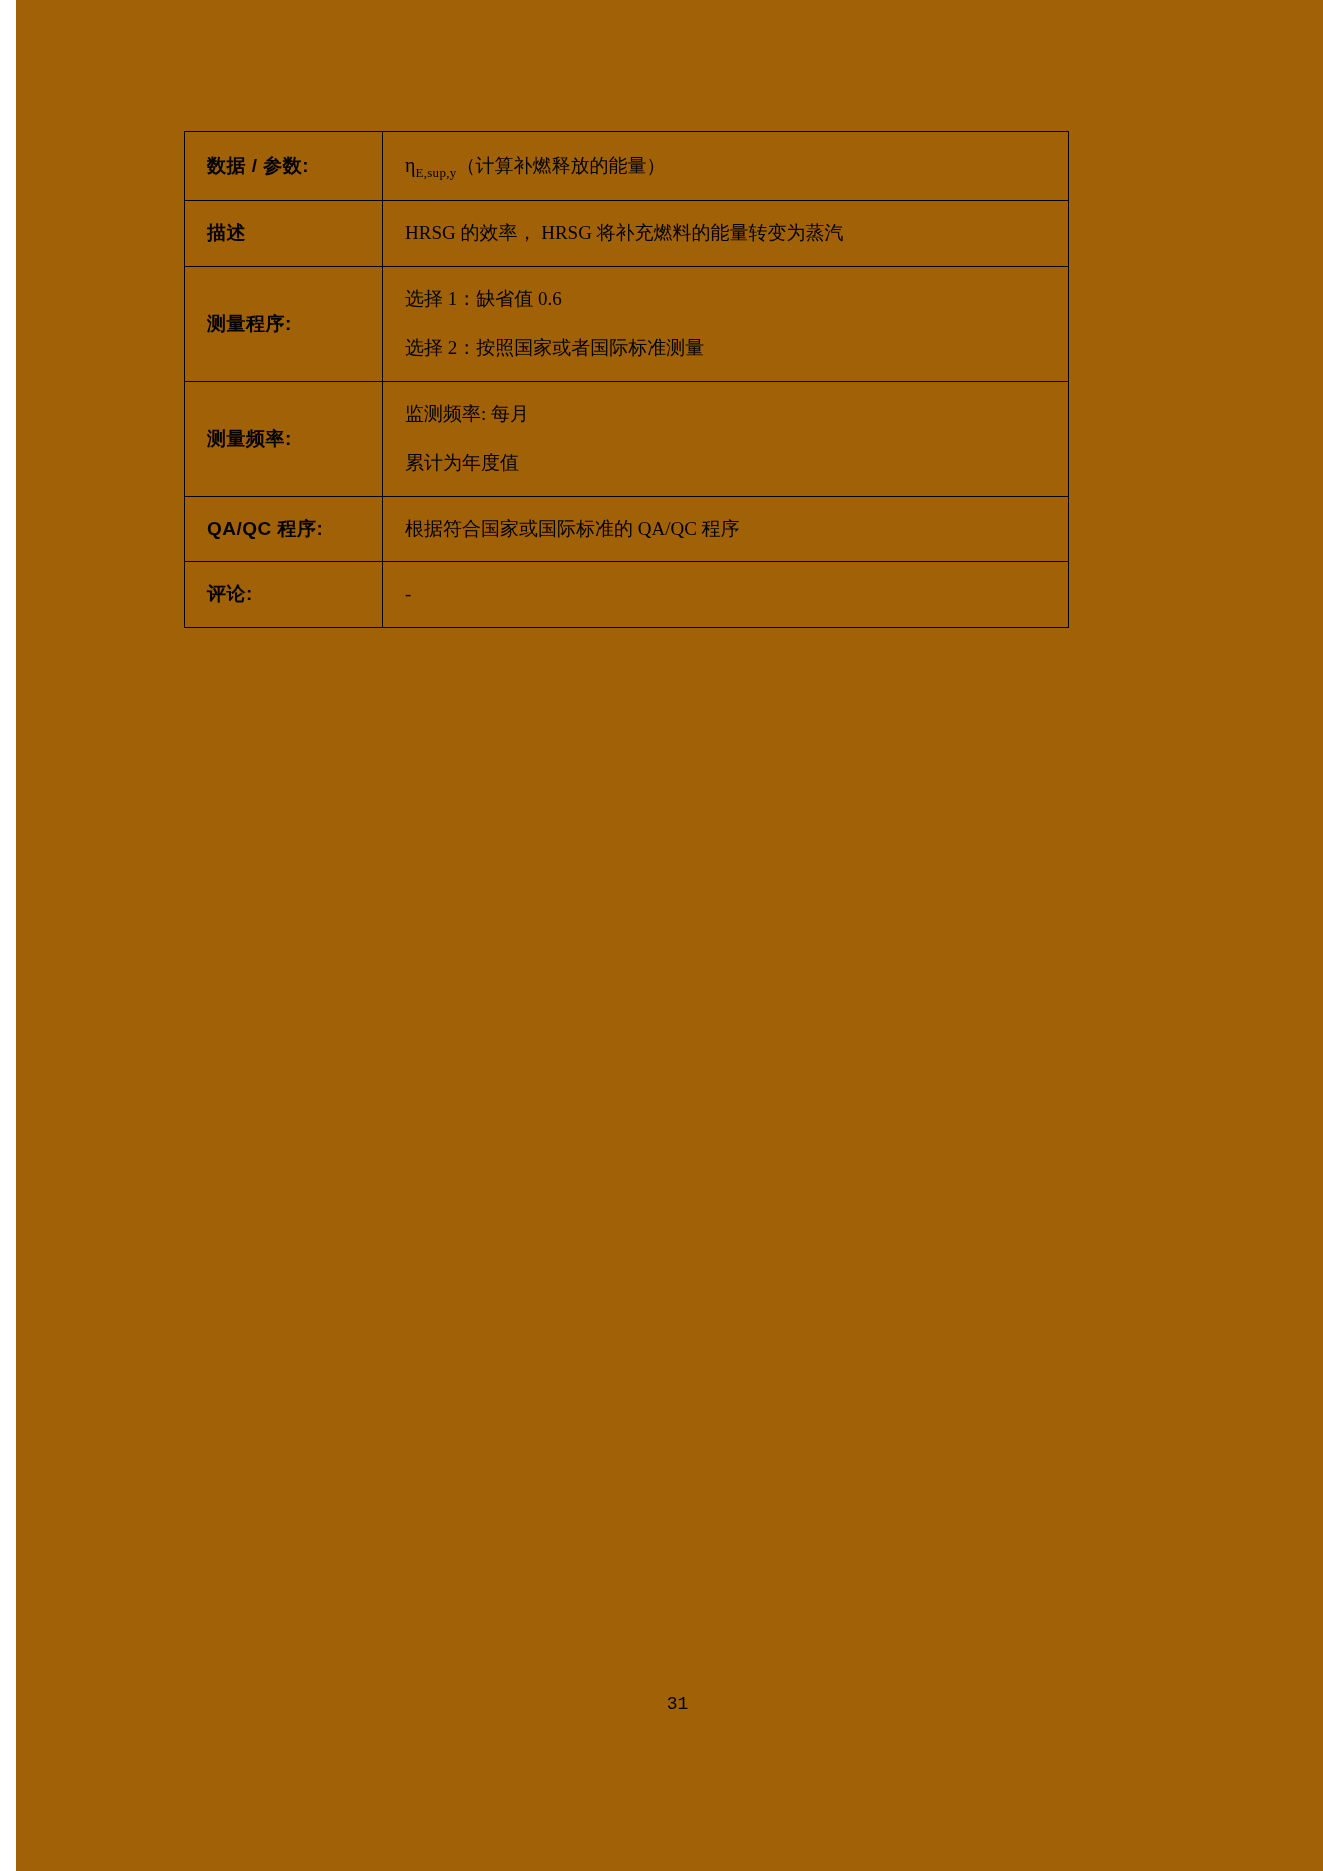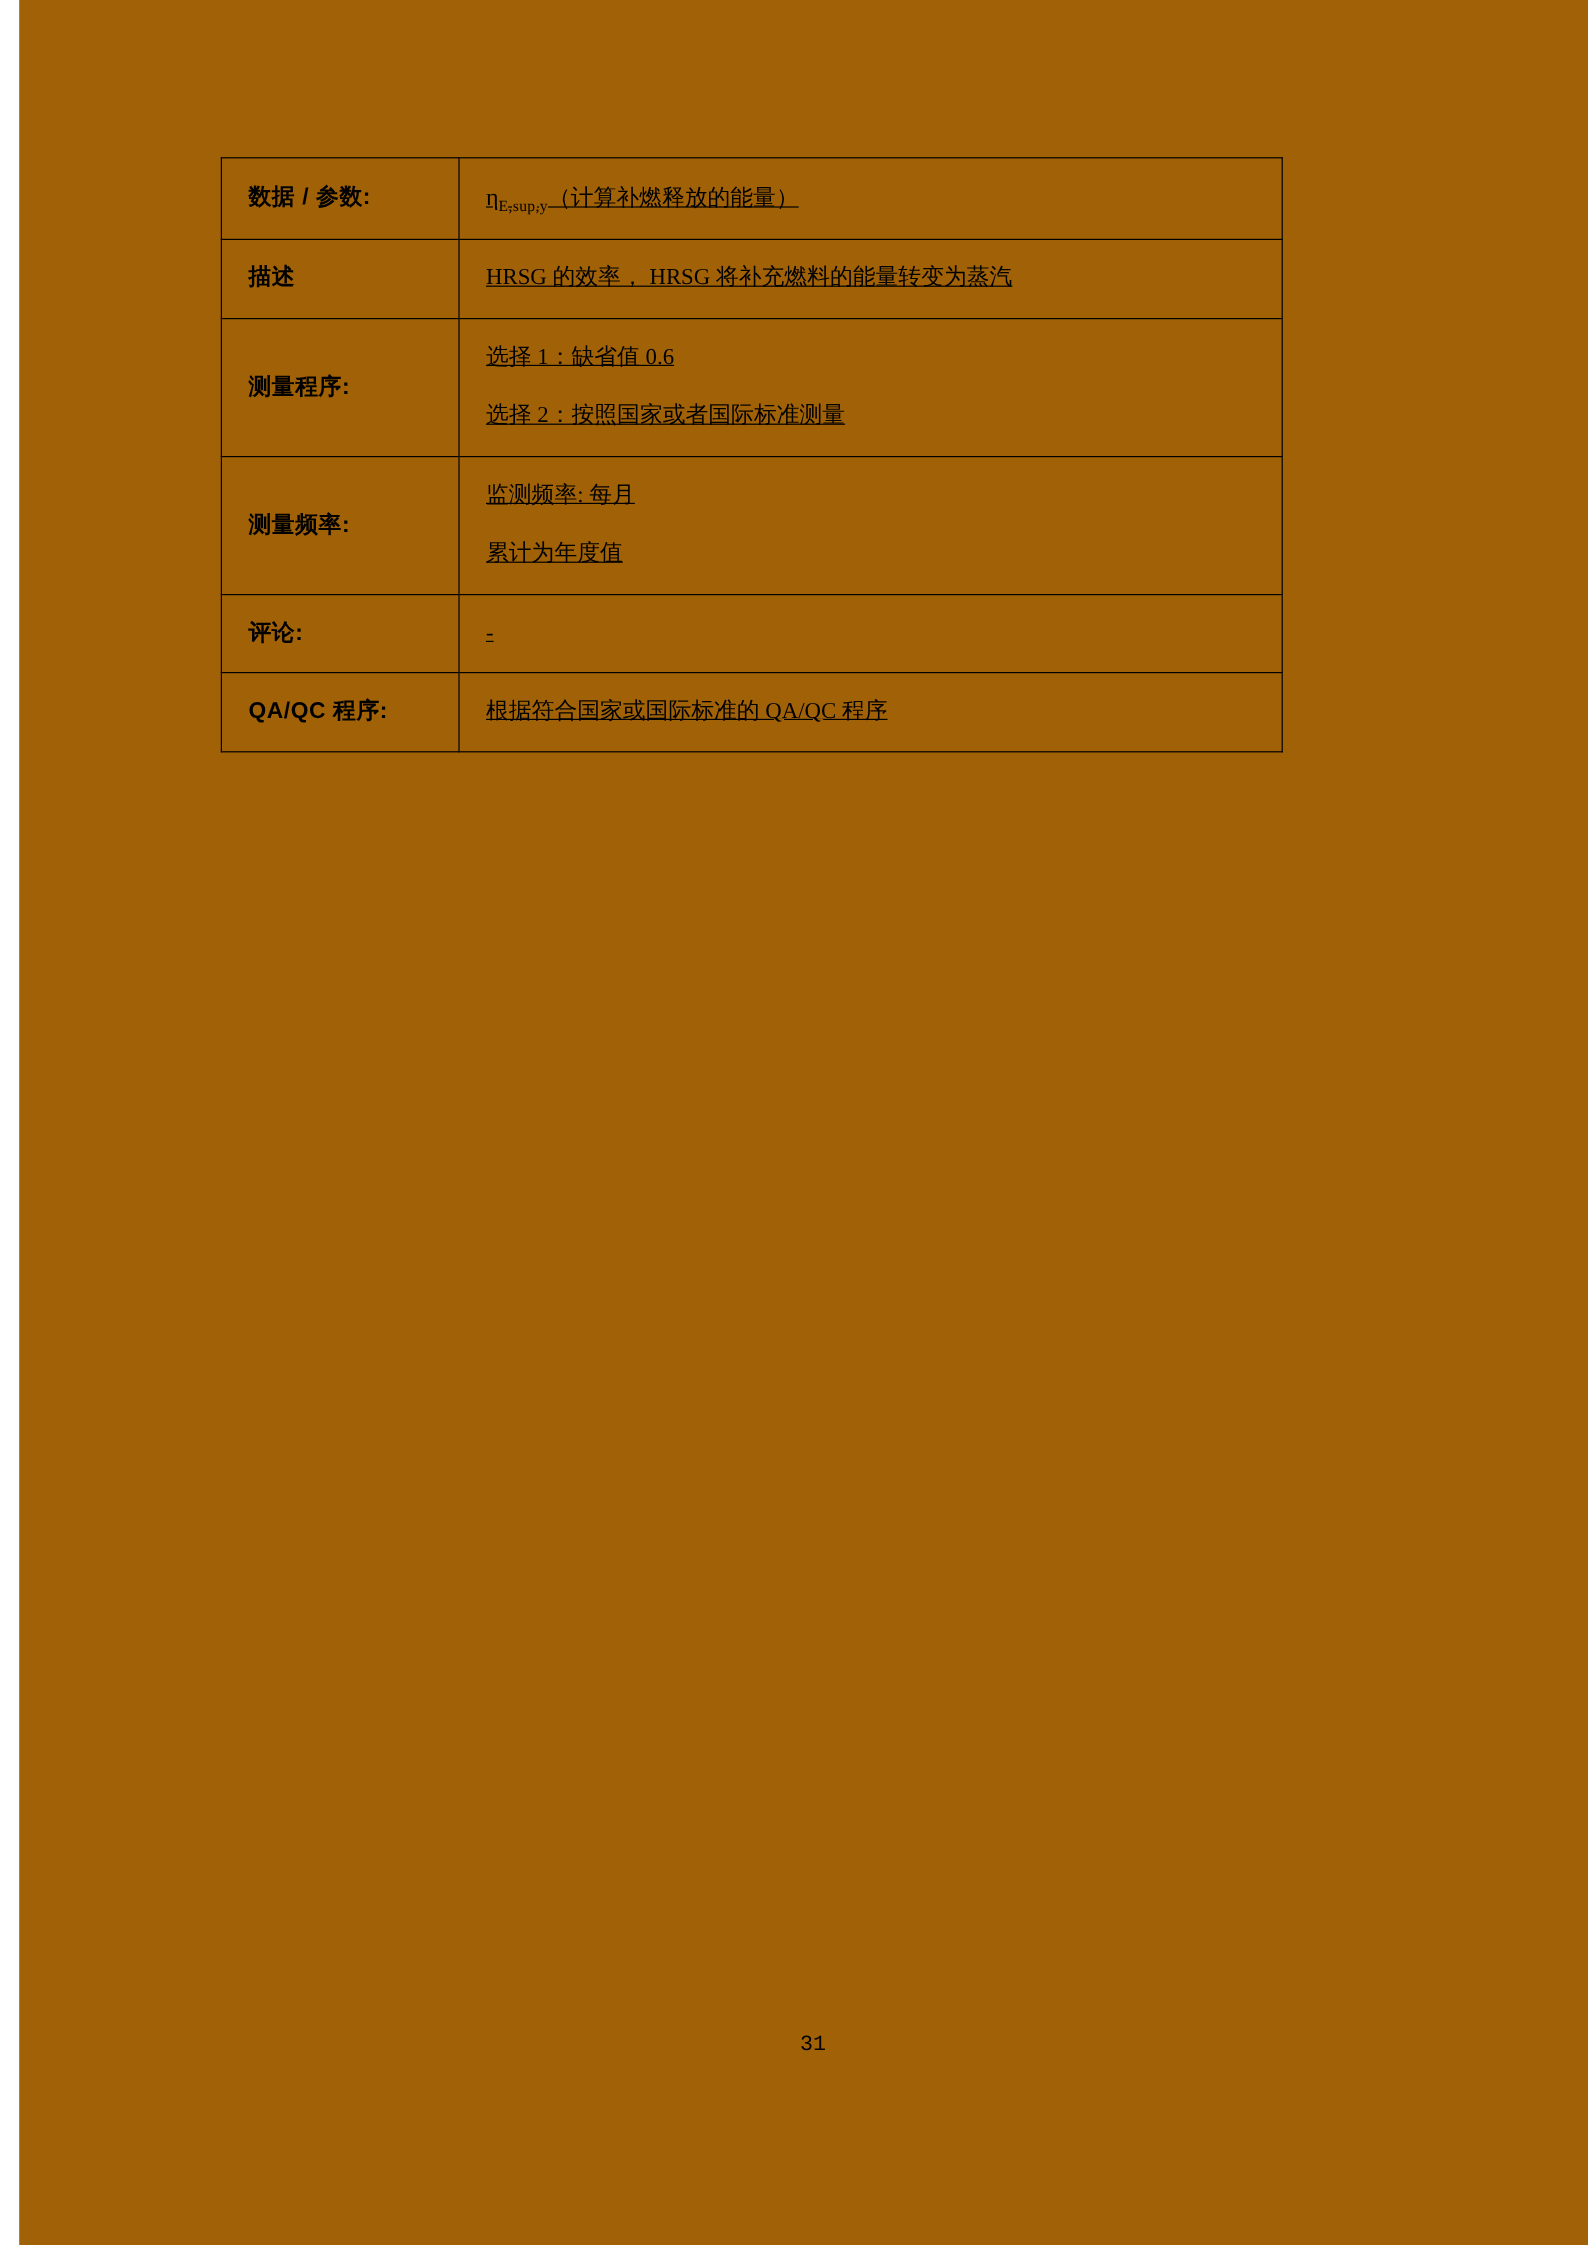--- a/index.html
+++ b/index.html
@@ -32,21 +32,20 @@
   .param-table td {
     border: 1px solid #000000;
     vertical-align: middle;
     padding: 0;
   }
   .col-label {
     width: 197px;
   }
   .col-value {
     width: 685px;
-    text-decoration: underline;
   }
   .cell-label {
     padding: 18px 0 18px 22px;
     font-family: "Liberation Sans", sans-serif;
     font-weight: bold;
     font-size: 19px;
     line-height: 1.5;
     letter-spacing: 0.5px;
     color: #000000;
   }
@@ -136,36 +135,36 @@
         <td class="col-value">
           <div class="cell-value">
             <span class="line">监测频率: 每月</span>
             <span class="line">累计为年度值</span>
           </div>
         </td>
       </tr>
 
       <tr>
         <td class="col-label">
-          <div class="cell-label">评论:</div>
+          <div class="cell-label">QA/QC 程序:</div>
         </td>
         <td class="col-value">
           <div class="cell-value">
-            <span class="line dash">-</span>
+            <span class="line">根据符合国家或国际标准的 QA/QC 程序</span>
           </div>
         </td>
       </tr>
 
       <tr>
         <td class="col-label">
-          <div class="cell-label">QA/QC 程序:</div>
+          <div class="cell-label">评论:</div>
         </td>
         <td class="col-value">
           <div class="cell-value">
-            <span class="line">根据符合国家或国际标准的 QA/QC 程序</span>
+            <span class="line dash">-</span>
           </div>
         </td>
       </tr>
 
     </tbody>
   </table>
 
   <div class="page-number">31</div>
 
 </div>

